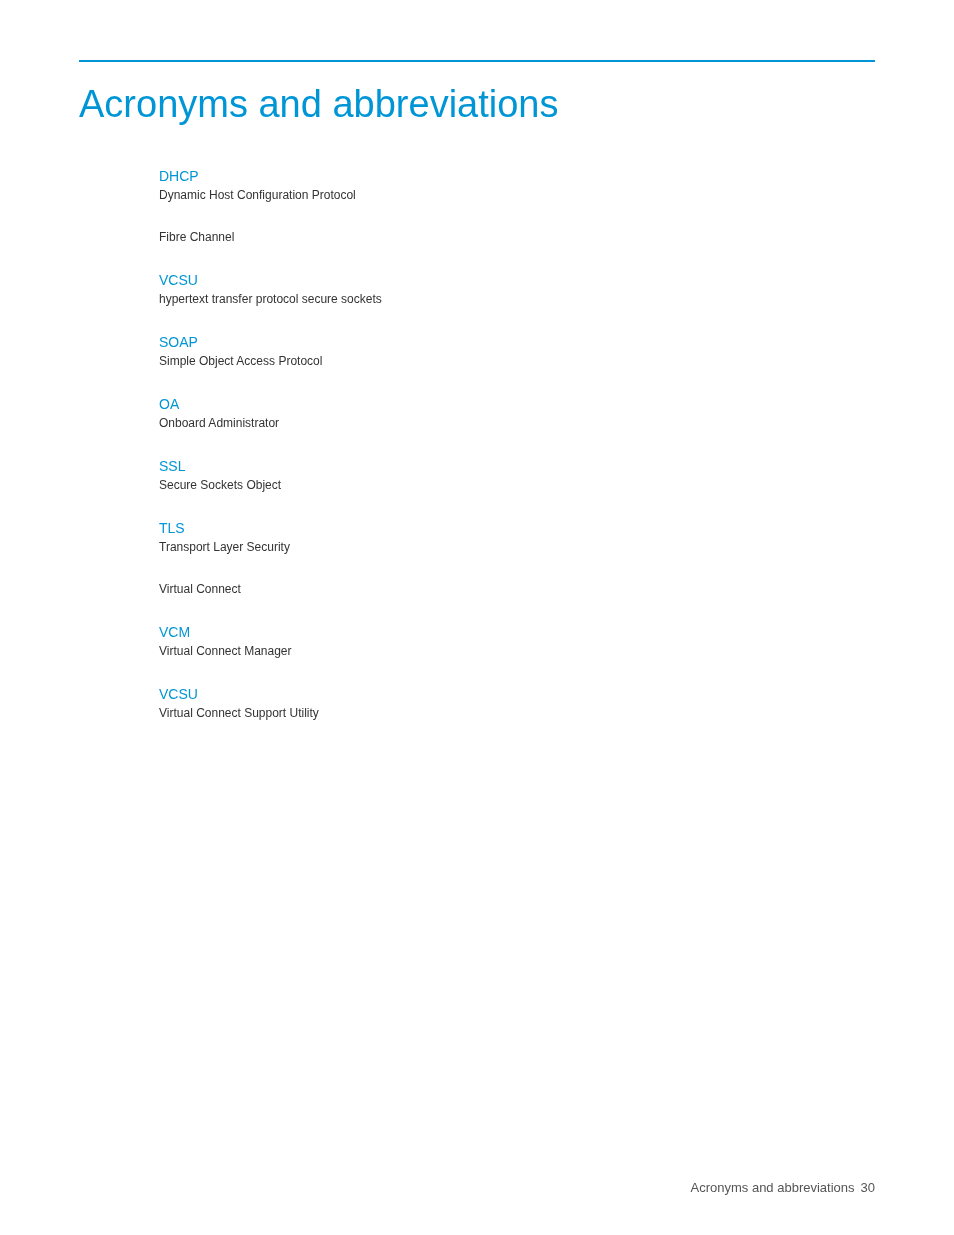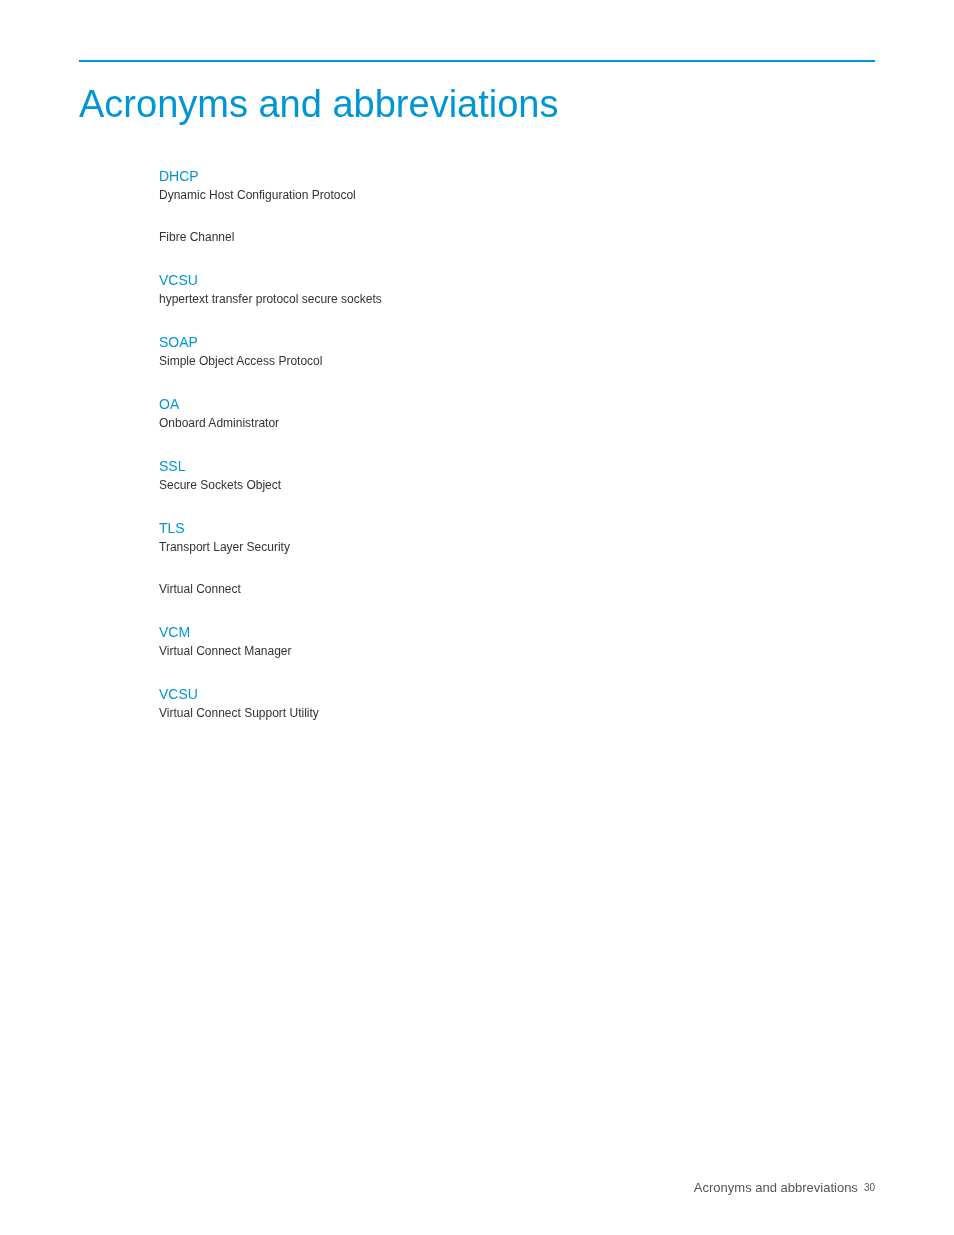--- a/index.html
+++ b/index.html
@@ -58,21 +58,21 @@
       bottom: 40px;
       right: 79px;
       font-size: 13px;
       color: #555555;
       display: flex;
       align-items: center;
       gap: 6px;
     }
 
     .footer-page-number {
-      font-size: 10px;
+      font-size: 13px;
       color: #555555;
     }
   </style>
 </head>
 <body>
 
 <div class="page-container">
   <div class="top-border"></div>
 
   <h1 class="page-title">Acronyms and abbreviations</h1>

